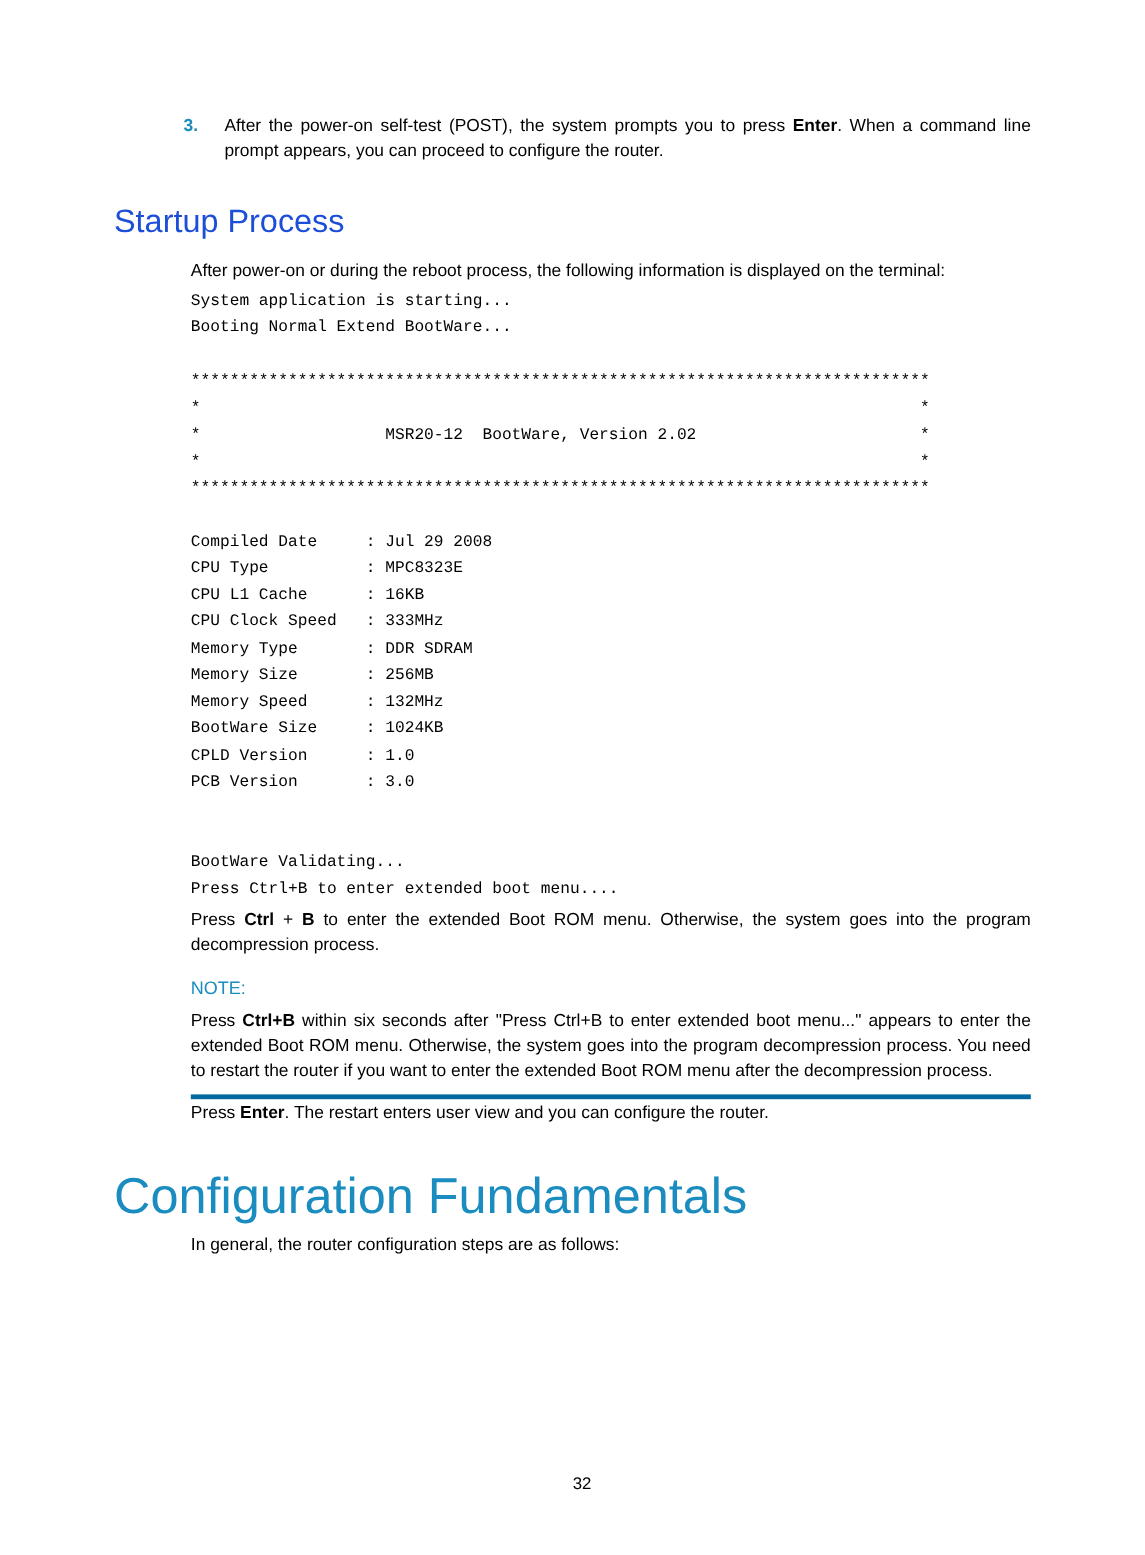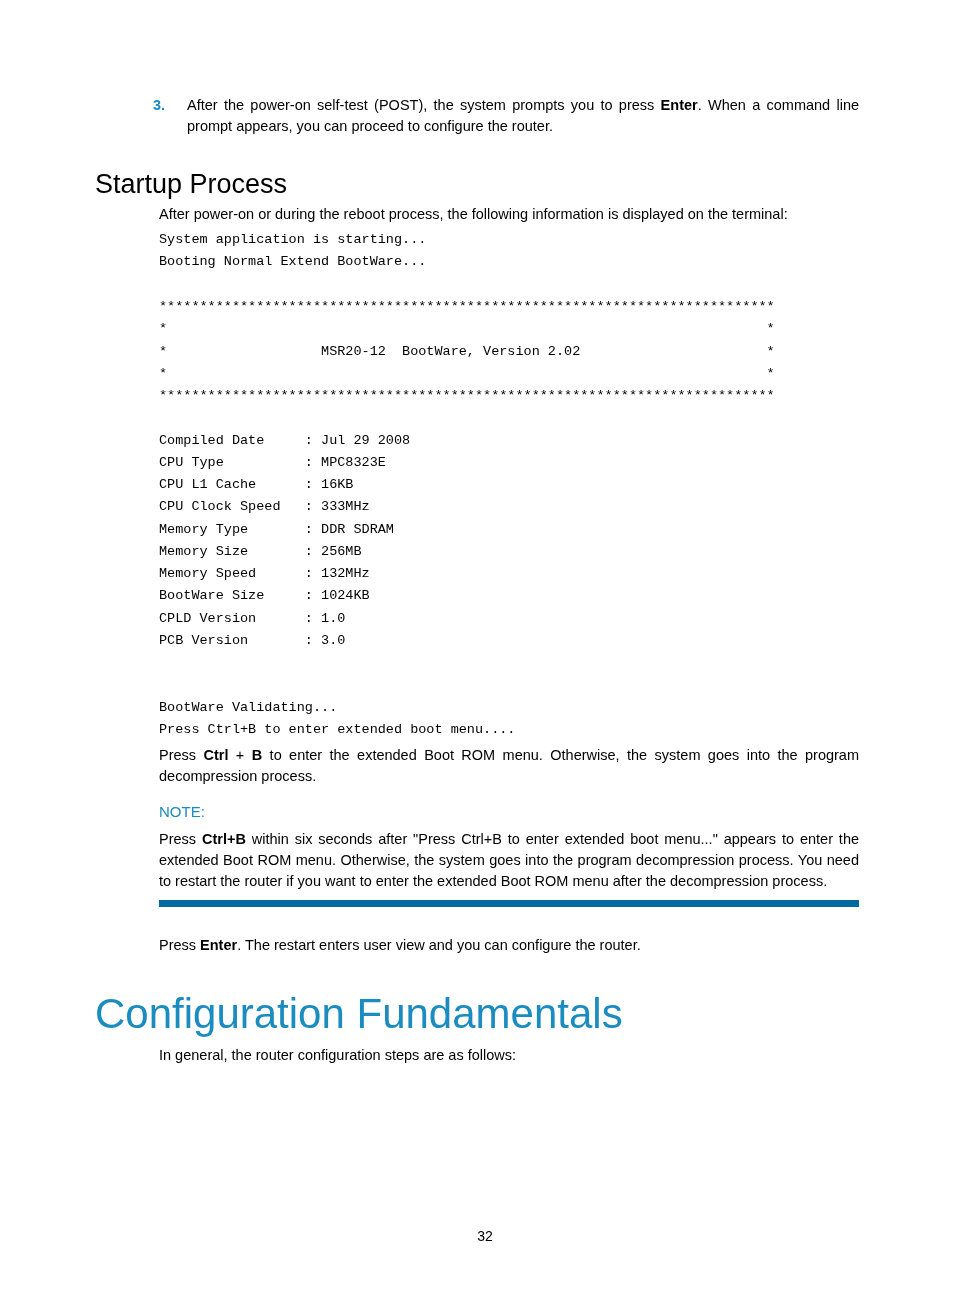--- a/index.html
+++ b/index.html
@@ -24,23 +24,23 @@
     font-weight: bold;
     min-width: 34px;
   }
   .step-body {
     flex: 1;
     text-align: justify;
   }
   h2 {
     font-family: Arial, Helvetica, sans-serif;
     font-weight: 300;
-    color: #000000;
+    color: #1d4ed8;
     font-size: 27px;
-    margin-bottom: 0;
+    margin-bottom: 12px;
   }
   h1 {
     font-family: Arial, Helvetica, sans-serif;
     font-weight: 300;
     color: #1a8cbf;
     font-size: 42px;
     margin-top: 28px;
   }
   .indent {
     margin-left: 64px;
@@ -59,22 +59,22 @@
   }
   .note-label {
     color: #1a8cbf;
     font-size: 15px;
     margin-top: 14px;
     margin-bottom: 6px;
   }
   .note-body {
     text-align: justify;
     padding-bottom: 8px;
-    border-bottom: 7px solid #0369a1;
-    margin-bottom: 28px;
+    border-bottom: 4px solid #0369a1;
+    margin-bottom: 2px;
   }
   .page-num {
     position: absolute;
     bottom: 50px;
     left: 16px; right: 0;
     text-align: center;
     font-size: 14px;
   }
   strong { font-weight: bold; }
 </style>

